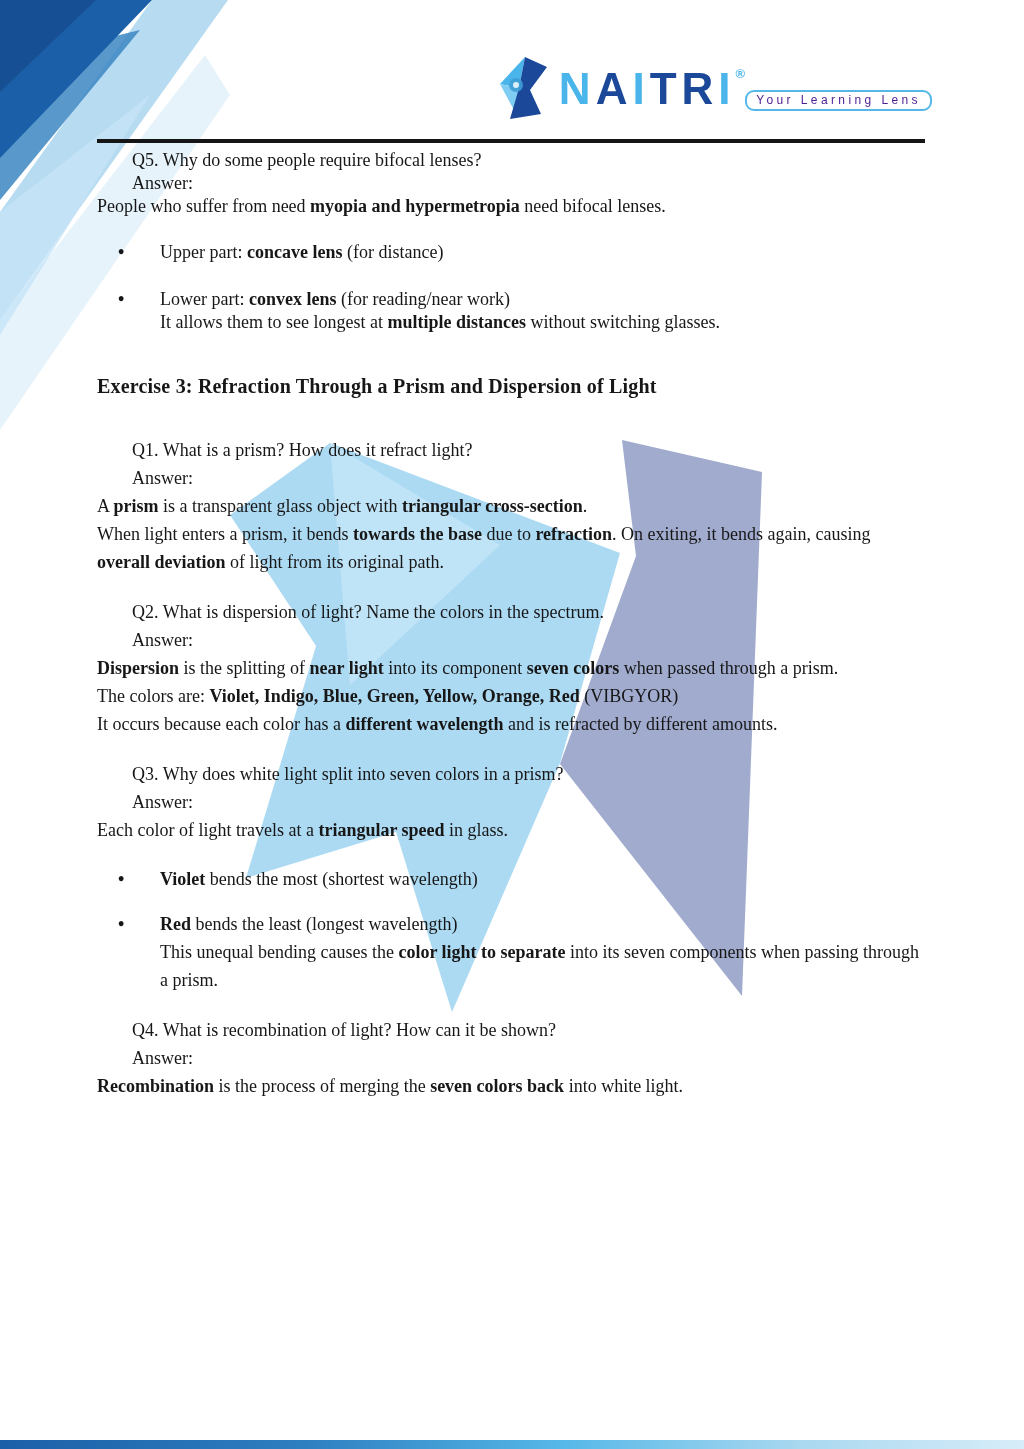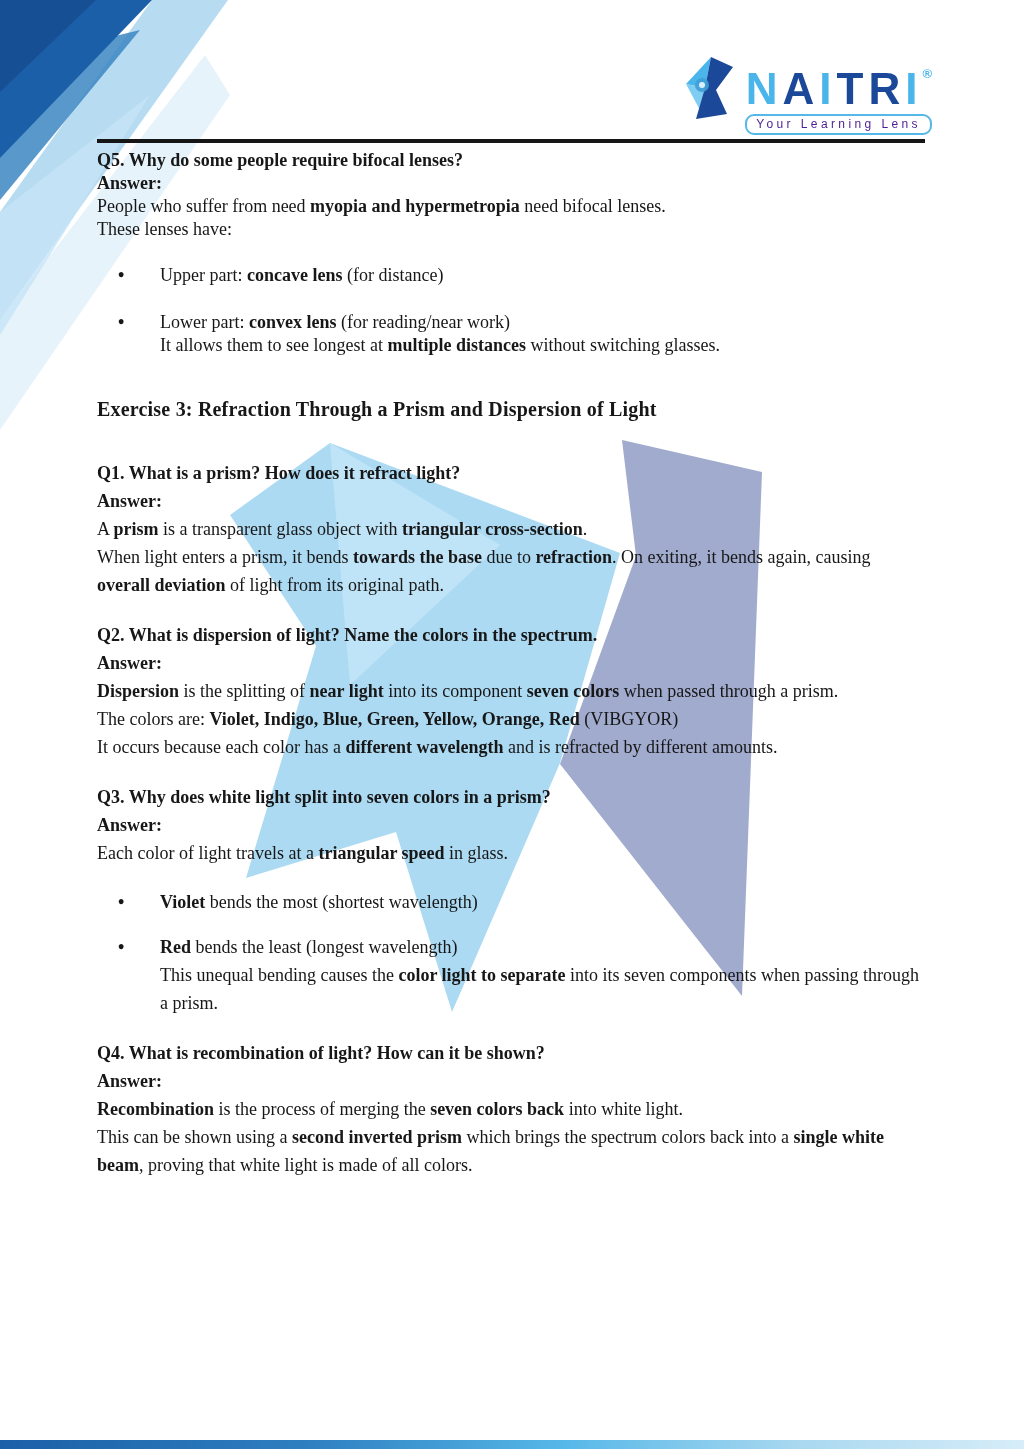--- a/index.html
+++ b/index.html
@@ -11,39 +11,39 @@
   .corner-svg{position:absolute;top:0;left:0;z-index:1;}
   .watermark-svg{position:absolute;left:200px;top:425px;z-index:0;}
   .footer-bar{
     position:absolute;left:0;bottom:0;width:1024px;height:9px;z-index:3;
     background:linear-gradient(90deg,#1b5fa8 0%,#2e7fc0 30%,#56b8e8 55%,#a9d8f0 78%,#d7edf9 100%);
   }
   
   .header{position:relative;height:133px;z-index:3;}
   .logo-block{position:absolute;right:92px;top:52px;display:flex;align-items:flex-start;}
   .logo-icon{margin-right:8px;margin-top:2px;}
-  .logo-text-col{display:flex;flex-direction:column;align-items:flex-end;}
+  .logo-text-col{display:flex;flex-direction:row;align-items:flex-end;}
   .wordmark{
     font-family:"Liberation Sans",sans-serif;font-weight:700;font-size:44px;
     line-height:44px;letter-spacing:5px;white-space:nowrap;
   }
   .wordmark .reg{font-size:13px;letter-spacing:0;vertical-align:26px;}
   .tagline-box{
     margin-top:3px;border:2px solid #56b8e8;border-radius:9px;padding:1px 9px 2px 9px;
     font-family:"Liberation Sans",sans-serif;font-size:12px;letter-spacing:3.4px;
     color:#4c1d95;white-space:nowrap;
   }
   .rule{position:absolute;left:97px;width:828px;top:131px;height:4px;background:#161616;border:0;z-index:3;}
   
   .doc{
     position:relative;z-index:2;padding:16px 97px 0 97px;font-size:18px;line-height:28px;
   }
   .qa{margin-top:22px;}
   .qa.tight{margin-top:0;line-height:23px;}
-  .q-title{font-weight:bold;}
+  .q-title{font-weight:normal;margin-left:35px;}
   .b{font-weight:bold;}
   .bullets{margin-top:21px;}
   .tight .bullets{margin-top:23px;}
   .brow{display:flex;margin-bottom:17px;}
   .tight .brow{margin-bottom:24px;}
   .bm{width:20px;padding-left:21px;flex:none;font-weight:bold;}
   .btext{flex:1;padding-left:22px;}
   h1.exercise{
     font-size:20px;line-height:44px;font-weight:bold;margin:30px 0 28px 0;
     max-width:810px;letter-spacing:0.2px;
@@ -82,21 +82,20 @@
     </div>
   </div>
 </header>
 <hr class="rule">
 
 <main class="doc">
     <section class="qa tight">
       <div class="q-title">Q5. Why do some people require bifocal lenses?</div>
       <div class="q-title">Answer:</div>
       <div class="para"><span>People who suffer from need </span><span class="b">myopia and hypermetropia</span><span> need bifocal lenses.</span></div>
-      <div class="para"><span>These lenses have:</span></div>
       <div class="bullets">
         <div class="brow">
           <span class="bm">•</span>
           <div class="btext">
             <div><span>Upper part: </span><span class="b">concave lens</span><span> (for distance)</span></div>
           </div>
         </div>
         <div class="brow">
           <span class="bm">•</span>
           <div class="btext">
@@ -137,17 +136,16 @@
             <div><span class="b">Red</span><span> bends the least (longest wavelength)</span></div>
             <div><span>This unequal bending causes the </span><span class="b">color light to separate</span><span> into its seven components when passing through a prism.</span></div>
           </div>
         </div>
       </div>
     </section>
     <section class="qa">
       <div class="q-title">Q4. What is recombination of light? How can it be shown?</div>
       <div class="q-title">Answer:</div>
       <div class="para"><span class="b">Recombination</span><span> is the process of merging the </span><span class="b">seven colors back</span><span> into white light.</span></div>
-      <div class="para"><span>This can be shown using a </span><span class="b">second inverted prism</span><span> which brings the spectrum colors back into a </span><span class="b">single white beam</span><span>, proving that white light is made of all colors.</span></div>
     </section>
   </main>
 
 <div class="footer-bar"></div>
 
 </body></html>

